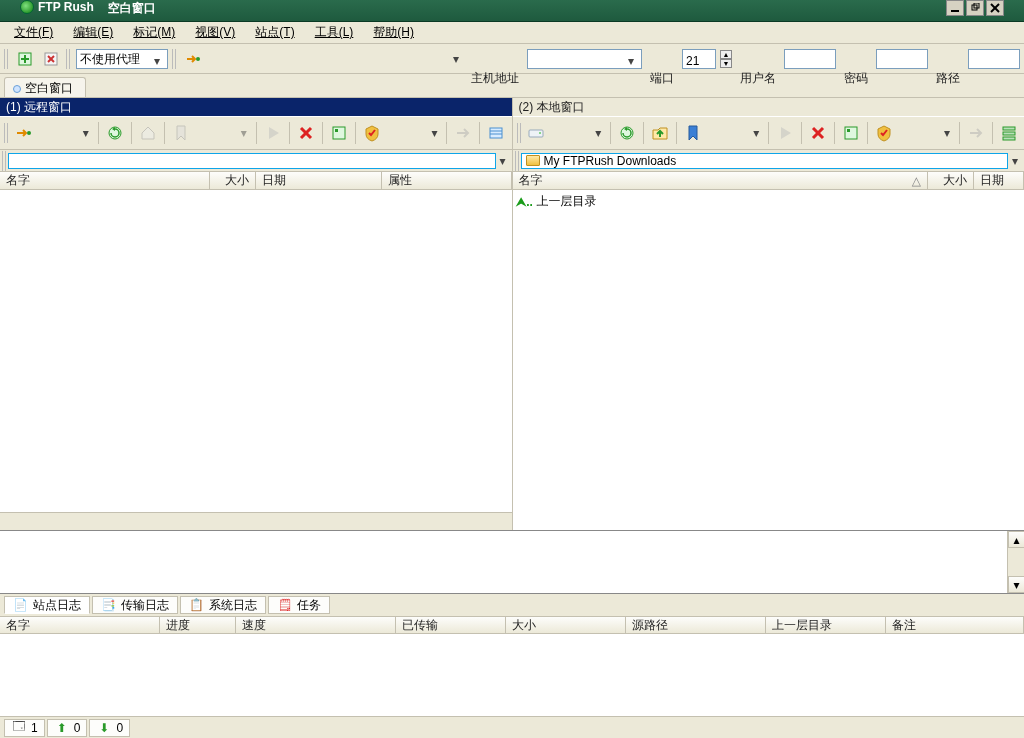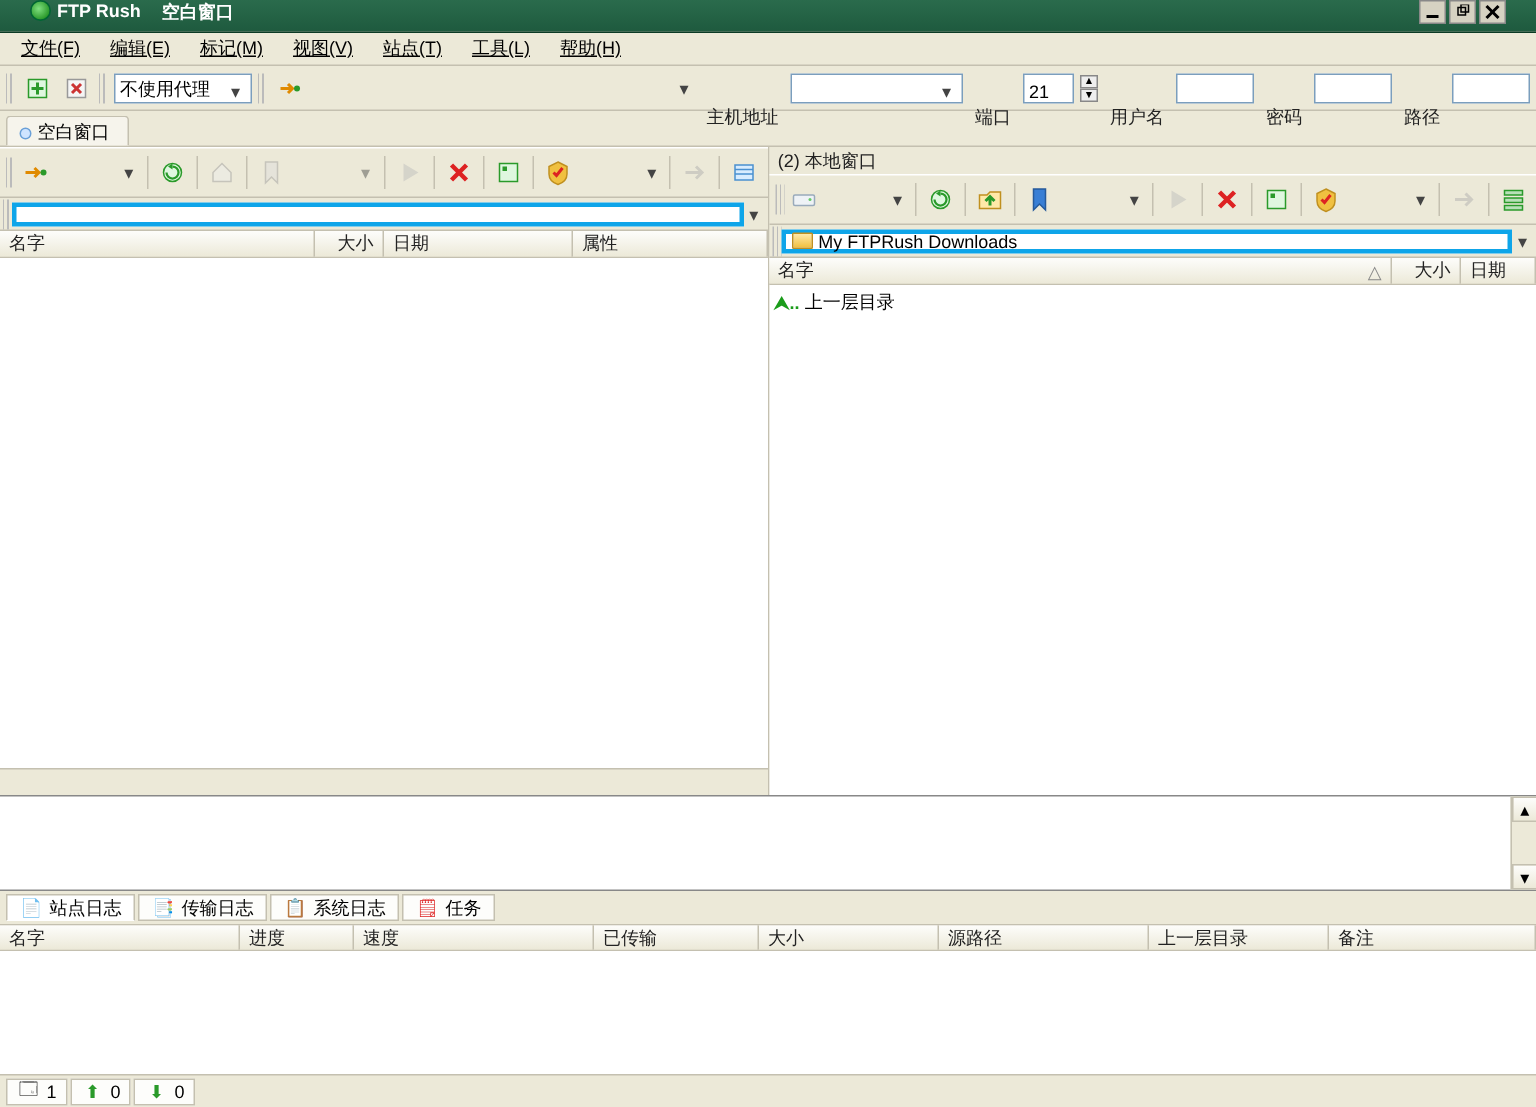--- a/index.html
+++ b/index.html
@@ -22,21 +22,21 @@
 .tab { height: 20px; background: #f6f4ec; border: 1px solid #c4c0b0; border-bottom: none; padding: 2px 12px 0 8px; display: flex; align-items: center; gap: 4px; border-radius: 3px 3px 0 0; }
 .dot { width: 8px; height: 8px; border: 1px solid #6aa0d8; border-radius: 50%; background: #cfe4ff; }
 .panes { height: 432px; display: flex; }
 .pane { flex: 1; display: flex; flex-direction: column; border-right: 1px solid #c4c0b0; }
 .pane:last-child { border-right: none; }
 .pane-hdr { height: 18px; background: #ece9d8; padding: 1px 6px; display: flex; align-items: center; color: #222; }
 .pane-hdr.dark { background: #0a246a; color: #fff; }
 .pane-tb { height: 34px; background: #ece9d8; display: flex; align-items: center; padding: 0 4px; gap: 2px; border-top: 1px solid #fff; border-bottom: 1px solid #c4c0b0; }
 .sep { width: 1px; height: 22px; background: #c4c0b0; margin: 0 3px; }
 .pathbar { height: 22px; display: flex; align-items: center; background: #ece9d8; border-bottom: 1px solid #c4c0b0; padding: 0 2px; }
-.pathfield { flex: 1; height: 16px; background: #fff; border: 3px solid #0ea5e9; display: flex; align-items: center; padding: 0 4px; gap: 4px; text-align: center; }
+.pathfield { flex: 1; height: 16px; background: #fff; border: 1px solid #0ea5e9; display: flex; align-items: center; padding: 0 4px; gap: 4px; text-align: center; }
 .folder-ic { width: 14px; height: 11px; background: linear-gradient(#ffe9a8,#f0c040); border: 1px solid #c09020; border-radius: 1px; }
 .listhdr { height: 18px; background: linear-gradient(#fdfdfb,#ece9d8); border-bottom: 1px solid #c4c0b0; display: flex; }
 .colh { border-right: 1px solid #c4c0b0; padding: 1px 6px; display: flex; align-items: center; color: #222; cursor: pointer; background: linear-gradient(#fdfdfb,#ece9d8); }
 .colh .sortarr { margin-left: auto; color: #888; }
 .listbody { flex: 1; background: #fff; overflow: hidden; padding: 2px 4px; }
 .row { display: flex; align-items: center; gap: 4px; padding: 1px 0; }
 .up-ic { color: #1a9c1a; font-weight: bold; }
 .pane-status { height: 18px; background: #ece9d8; border-top: 1px solid #c4c0b0; display: flex; align-items: center; justify-content: center; color: #222; }
 .logarea { height: 64px; background: #fff; border-top: 1px solid #888; border-bottom: 1px solid #888; position: relative; }
 .logscroll { position: absolute; right: 0; top: 0; bottom: 0; width: 17px; background: #ece9d8; border-left: 1px solid #c4c0b0; }
@@ -152,20 +152,23 @@
 <div class="tabbar">
   <div class="tab">
     <span class="dot"></span>
     <span>空白窗口</span>
   </div>
 </div>
 
 <div class="panes">
 
   <div class="pane">
+    <div class="pane-hdr dark">
+          <span>(1) 远程窗口</span>
+        </div>
     <div class="pane-tb">
       <div class="grip"></div>
       <div class="tbicon">
             <svg width="18" height="18">
               <path d="M3 9 L12 9 M9 6 L12 9 L9 12" fill="none" stroke="#e08a00" stroke-width="2"></path>
               <circle cx="15" cy="9" r="2" fill="#2a9a2a"></circle>
             </svg>
           </div>
       <span class="ddarrow">▾</span>
       <div class="sep"></div>

